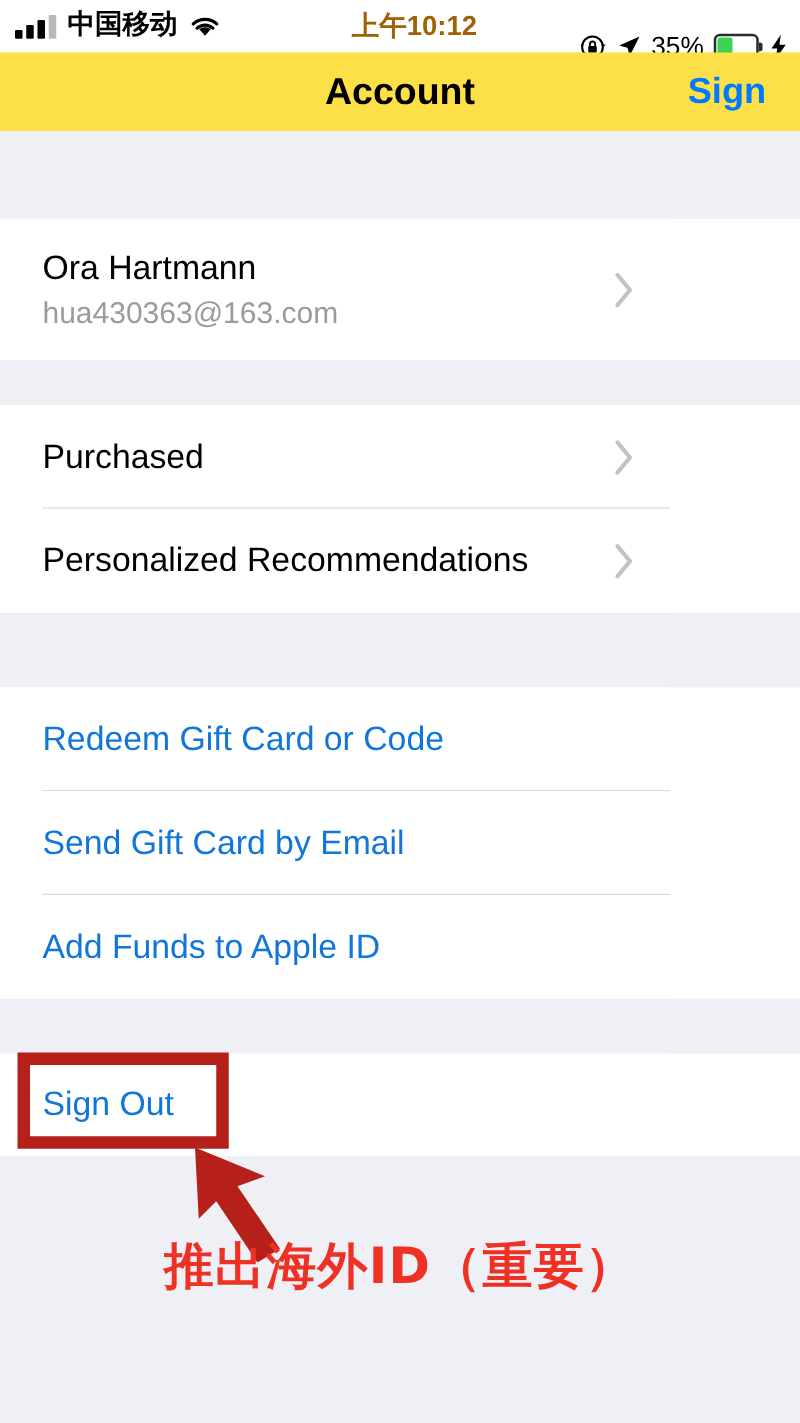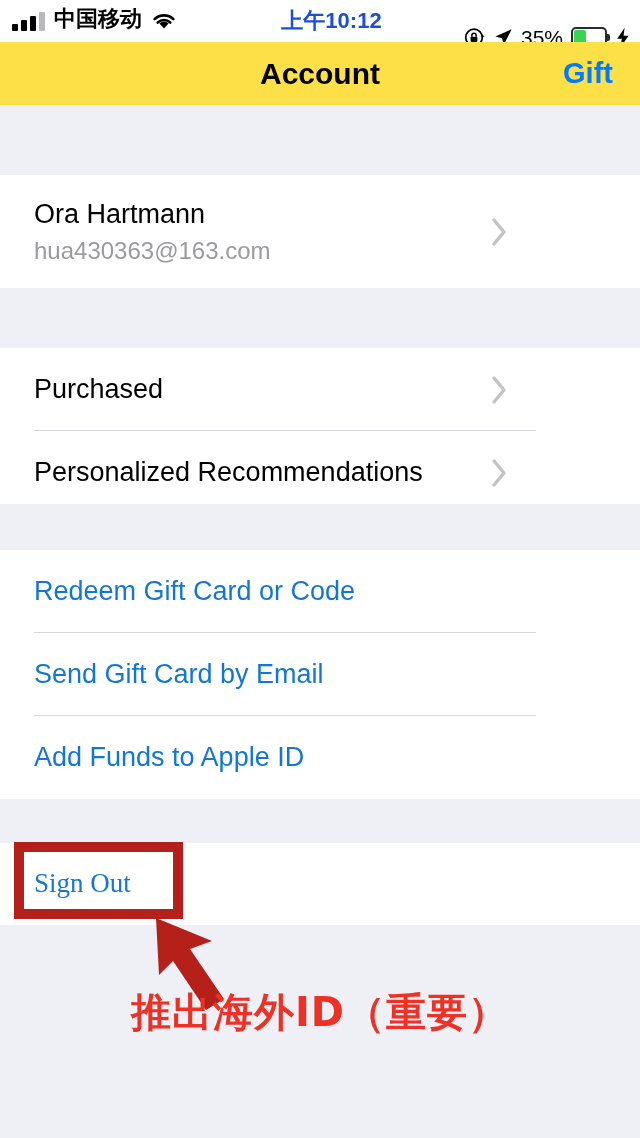--- a/index.html
+++ b/index.html
@@ -29,21 +29,21 @@
   .signal i:nth-child(3){ height:15px; }
   .signal i:nth-child(4){ height:19px; background:#b9b9bd; }
   .carrier { font-size:22px; font-weight:600; color:#000; letter-spacing:0px; line-height:1;font-family:Liberation Mono, monospace; }
   .wifi { width:26px; height:20px; display:block; }
 
   .sb-center {
     position:absolute; left:0; width:640px; top:0; height:42px;
     display:flex; align-items:center; justify-content:center;
     pointer-events:none;
   }
-  .clock { font-size:22px; font-weight:700; color:#1d4ed8; line-height:1;margin-left:23px; }
+  .clock { font-size:22px; font-weight:700; color:#a16207; line-height:1;margin-left:23px; }
 
   .sb-right {
     position:absolute; right:10px; top:16px; height:42px;
     display:flex; align-items:center; gap:8px;
   }
   .rot-lock { width:21px; height:21px; display:block; }
   .loc-arrow { width:20px; height:20px; display:block; }
   .batt-pct { font-size:21px; font-weight:500; color:#000; line-height:1; }
   .battery { position:relative; width:39px; height:20px; }
   .batt-body {
@@ -94,21 +94,21 @@
   .row-sub { font-size:24px; color:#9b9b9f; line-height:1.15; margin-top:7px; }
   .row-text { display:flex; flex-direction:column; justify-content:center; }
   .row-link { font-size:27px; color:#1276d9; line-height:1.15; }
   .chev {
     position:absolute; right:28px; top:50%; transform:translateY(-50%);
     width:17px; height:30px;
   }
 
   .row.account { height:113px; }
   .row.h83 { height:83px; }
-  .row.signout { height:82px;font-family:Liberation Serif, serif; }
+  .row.signout { height:82px; }
 
   
   .anno { position:absolute; inset:0; pointer-events:none; }
   .anno-box {
     position:absolute;
     left:14px; top:842px; width:169px; height:77px;
     border:10px solid #b5201a;
     background:transparent;
   }
   .anno-arrow { position:absolute; left:120px; top:905px; width:160px; height:110px; }
@@ -171,42 +171,42 @@
       <span class="bolt">
         <svg viewBox="0 0 14 21" width="14" height="21">
           <path d="M8.6 0.8 L1.2 11.8 h4.6 L4.4 20.4 L12.6 8.7 H7.6 Z" fill="#000"></path>
         </svg>
       </span>
     </div>
   </div>
 
   <div class="navbar">
     <div class="nav-title">Account</div>
-    <div class="nav-done">Gift</div>
+    <div class="nav-done">Sign</div>
   </div>
 
   <div class="gap" style="position:absolute; top:105px; left:0; height:70px;"></div>
 
   <div class="section" style="position:absolute; top:175px; left:0;">
     <div class="row account last">
       <div class="row-text">
         <span class="row-label">Ora Hartmann</span>
         <span class="row-sub">hua430363@163.com</span>
       </div>
       <span class="chev">
         <svg viewBox="0 0 17 30" width="17" height="30">
           <path d="M3 3 L13 15 L3 27" fill="none" stroke="#c3c3c7" stroke-width="3.4" stroke-linecap="round" stroke-linejoin="round"></path>
         </svg>
       </span>
     </div>
   </div>
 
   <div class="gap" style="position:absolute; top:288px; left:0; height:50px;"></div>
 
-  <div class="section" style="position:absolute; top:348px; left:0;">
+  <div class="section" style="position:absolute; top:324px; left:0;">
     <div class="row h83">
       <span class="row-label">Purchased</span>
       <span class="chev">
         <svg viewBox="0 0 17 30" width="17" height="30">
           <path d="M3 3 L13 15 L3 27" fill="none" stroke="#c3c3c7" stroke-width="3.4" stroke-linecap="round" stroke-linejoin="round"></path>
         </svg>
       </span>
       <span class="sep"></span>
     </div>
     <div class="row h83 last">

